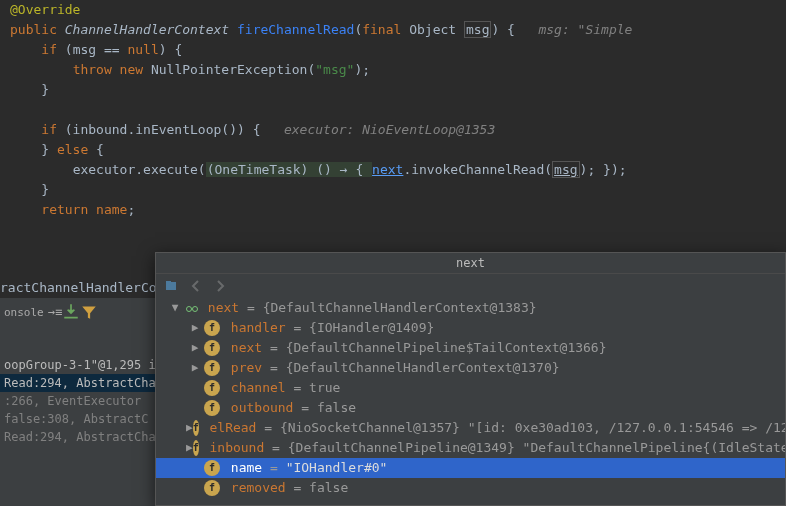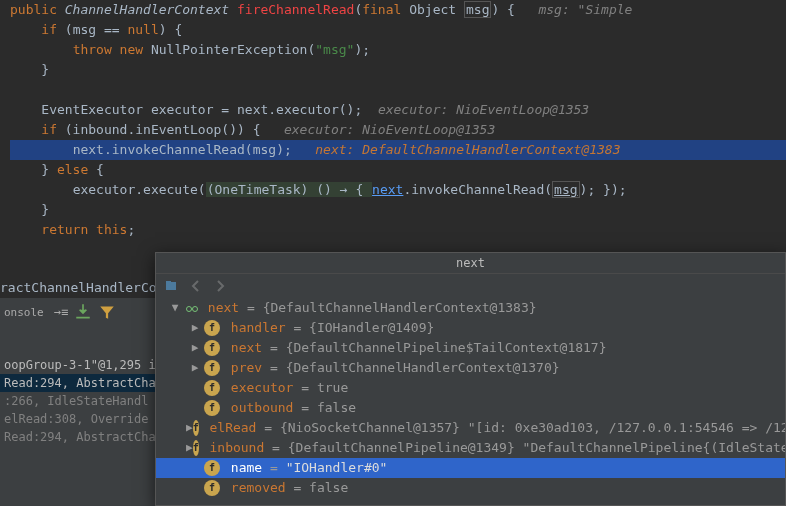--- a/index.html
+++ b/index.html
@@ -3,33 +3,33 @@
 <meta charset="utf-8">
 <style>
 * { margin:0; padding:0; box-sizing:border-box; }
 body { background:#2b2b2b; font-family:'Menlo','Consolas',monospace; font-size:13px; color:#a9b7c6; width:786px; height:506px; overflow:hidden; position:relative; }
 .editor { padding:0 0 0 10px; line-height:20px; position:relative; }
 .ln { white-space:pre; height:20px; overflow:hidden; }
 .hl { background:#214283; }
 .ann { color:#bbb529; }
 .kw { color:#cc7832; }
 .cls { color:#a9b7c6;font-style:italic; }
-.fn { color:#ef4444; }
+.fn { color:#3b82f6; }
 .par { color:#a9b7c6; }
 .str { color:#4a8a4a; }
 .comment { color:#808080; font-style:italic; }
 .null { color:#cc7832; }
 .link { text-decoration:underline; color:#589df6; }
 .boxed { border:1px solid #555; padding:0 1px; }
 .boxed2 { background:#344134; padding:0 1px; }
 .truncated { position:absolute; left:0; top:278px; color:#a9b7c6; padding-left:0; font-size:13px; line-height:20px; }
 .bottomleft { position:absolute; left:0; top:298px; width:155px; height:208px; background:#3c3f41; font-size:12px; color:#bbbbbb; overflow:hidden; }
 .bottomleft .row { padding:2px 4px; white-space:pre; }
 .bottomleft .hlrow { background:#0d293e; }
-.console-toolbar { display:flex; gap:6px; padding:4px; align-items:center; height:28px; }
+.console-toolbar { display:flex; padding:4px; align-items:center; height:28px; }
 .tb-icon { width:18px; height:18px; display:inline-block; }
 .popup { position:absolute; left:155px; top:252px; width:631px; height:254px; background:#3c3f41; border:1px solid #555; box-shadow:0 4px 16px rgba(0,0,0,0.6); }
 .popup-title { text-align:center; color:#bbb; font-size:12px; padding:3px 0; background:#3c3f41; border-bottom:1px solid #4a4a4a; }
 .popup-toolbar { display:flex; gap:8px; padding:4px 8px; height:24px; align-items:center; }
 .popup-toolbar .pt-icon { width:16px; height:16px; opacity:0.7; }
 .tree { font-size:13px; line-height:20px; overflow:hidden; }
 .tree-row { display:flex; align-items:center; height:20px; white-space:pre; }
 .tree-row.hl { background:#2f65ca; color:#fff; }
 .arrow { width:18px; text-align:center; color:#999; font-size:11px; }
 .badge { width:16px; height:16px; border-radius:50%; display:inline-flex; align-items:center; justify-content:center; font-size:10px; font-weight:bold; margin-right:3px; }
@@ -38,52 +38,51 @@
 .varname { color:#ca7732; }
 .tree-row.hl .varname { color:#fff; }
 .varval { color:#999; }
 .tree-row.hl .varval { color:#dcdcdc; }
 .eq { color:#999; }
 </style>
 </head>
 <body>
 
 <div class="editor">
+<div class="ln"><span class="ann">@Override</span></div>
 <div class="ln"><span class="kw">public </span><span class="cls">ChannelHandlerContext </span><span class="fn">fireChannelRead</span><span>(</span><span class="kw">final </span><span>Object </span><span class="boxed">msg</span><span>) {   </span><span class="comment">msg: "Simple</span></div>
 <div class="ln">    <span class="kw">if </span><span>(</span><span class="par">msg</span><span> == </span><span class="null">null</span><span>) {</span></div>
 <div class="ln">        <span class="kw">throw new </span><span>NullPointerException</span><span>(</span><span class="str">"msg"</span><span>);</span></div>
 <div class="ln">    <span>}</span></div>
 <div class="ln"> </div>
-<div class="ln">    <span>EventExecutor </span><span>executor = next.executor();  </span><span class="comment">executor: NioEventLoop@1353</span></div>
 <div class="ln">    <span class="kw">if </span><span>(inbound.inEventLoop()) {   </span><span class="comment">executor: NioEventLoop@1353</span></div>
-<div class="ln hl">        <span>next.invokeChannelRead(</span><span class="par">msg</span><span>);   </span><span class="comment" style="color:#c57633"><span>next: </span><span style="font-style:italic">DefaultChannelHandlerContext@1383</span></span></div>
 <div class="ln">    <span>} </span><span class="kw">else </span><span>{</span></div>
 <div class="ln">        <span>executor.execute(</span><span class="boxed2">(OneTimeTask) () → { </span><span class="link">next</span><span>.invokeChannelRead(</span><span class="boxed" style="text-decoration:underline">msg</span><span>); }</span><span>);</span></div>
 <div class="ln">    <span>}</span></div>
-<div class="ln">    <span class="kw">return this</span><span>;</span></div>
+<div class="ln">    <span class="kw">return name</span><span>;</span></div>
 </div>
 
 <div class="truncated">ractChannelHandlerCo</div>
 
 <div class="bottomleft">
  <div class="console-toolbar">
   <span style="font-size:11px;color:#aaa">onsole </span>
   <span style="color:#aaa;margin-left:4px">→≡</span>
   <svg class="tb-icon" viewBox="0 0 16 16">
         <path fill="#6ba65e" d="M8 1v8M5 6l3 3 3-3M2 13h12" stroke="#6ba65e" stroke-width="1.5"></path>
       </svg>
   <svg class="tb-icon" viewBox="0 0 16 16">
         <path fill="#d0a040" d="M2 3h12l-5 6v5l-2-1v-4z"></path>
       </svg>
  </div>
  <div style="height:30px"></div>
  <div class="row">oopGroup-3-1"@1,295 i</div>
  <div class="row hlrow">Read:294, AbstractCha</div>
- <div class="row" style="color:#808080">:266, IdleStateHandl</div>
- <div class="row" style="color:#808080">elRead:308, Override</div>
+ <div class="row" style="color:#808080">:266, EventExecutor</div>
+ <div class="row" style="color:#808080">false:308, AbstractC</div>
  <div class="row" style="color:#808080">Read:294, AbstractCha</div>
 </div>
 
 <div class="popup">
   <div class="popup-title">next</div>
   <div class="popup-toolbar">
     <svg class="pt-icon" viewBox="0 0 16 16">
         <rect x="2" y="4" width="10" height="8" fill="#5394c4"></rect>
         <rect x="2" y="3" width="5" height="2" fill="#5394c4"></rect>
       </svg>
@@ -94,22 +93,22 @@
         <path d="M6 3l5 5-5 5" stroke="#aaa" fill="none" stroke-width="2"></path>
       </svg>
   </div>
   <div class="tree" id="tree">
       <div class="tree-row" style="padding-left: 10px;"><span class="arrow">▼</span><span class="badge-watch"><svg width="16" height="16" viewBox="0 0 16 16">
             <circle cx="5" cy="9" r="2.5" fill="none" stroke="#76c176"></circle>
             <circle cx="11" cy="9" r="2.5" fill="none" stroke="#76c176"></circle>
             <path d="M7.5 9h1" stroke="#76c176"></path>
           </svg></span><span class="varname"> next</span><span class="eq"> = </span><span class="varval">{DefaultChannelHandlerContext@1383}</span></div>
       <div class="tree-row" style="padding-left: 30px;"><span class="arrow">▶</span><span class="badge badge-f">f</span><span class="varname"> handler</span><span class="eq"> = </span><span class="varval">{IOHandler@1409}</span></div>
-      <div class="tree-row" style="padding-left: 30px;"><span class="arrow">▶</span><span class="badge badge-f">f</span><span class="varname"> next</span><span class="eq"> = </span><span class="varval">{DefaultChannelPipeline$TailContext@1817}</span></div>
+      <div class="tree-row" style="padding-left: 30px;"><span class="arrow">▶</span><span class="badge badge-f">f</span><span class="varname"> next</span><span class="eq"> = </span><span class="varval">{DefaultChannelPipeline$TailContext@1366}</span></div>
       <div class="tree-row" style="padding-left: 30px;"><span class="arrow">▶</span><span class="badge badge-f">f</span><span class="varname"> prev</span><span class="eq"> = </span><span class="varval">{DefaultChannelHandlerContext@1370}</span></div>
-      <div class="tree-row" style="padding-left: 30px;"><span class="arrow"> </span><span class="badge badge-f">f</span><span class="varname"> executor</span><span class="eq"> = </span><span class="varval">true</span></div>
+      <div class="tree-row" style="padding-left: 30px;"><span class="arrow"> </span><span class="badge badge-f">f</span><span class="varname"> channel</span><span class="eq"> = </span><span class="varval">true</span></div>
       <div class="tree-row" style="padding-left: 30px;"><span class="arrow"> </span><span class="badge badge-f">f</span><span class="varname"> outbound</span><span class="eq"> = </span><span class="varval">false</span></div>
       <div class="tree-row" style="padding-left: 30px;"><span class="arrow">▶</span><span class="badge badge-f">f</span><span class="varname"> elRead</span><span class="eq"> = </span><span class="varval">{NioSocketChannel@1357} "[id: 0xe30ad103, /127.0.0.1:54546 =&gt; /127.0.0.1</span></div>
       <div class="tree-row" style="padding-left: 30px;"><span class="arrow">▶</span><span class="badge badge-f">f</span><span class="varname"> inbound</span><span class="eq"> = </span><span class="varval">{DefaultChannelPipeline@1349} "DefaultChannelPipeline{(IdleStateHandler#</span></div>
       <div class="tree-row hl" style="padding-left: 30px;"><span class="arrow"> </span><span class="badge badge-f">f</span><span class="varname"> name</span><span class="eq"> = </span><span class="varval">"IOHandler#0"</span></div>
       <div class="tree-row" style="padding-left: 30px;"><span class="arrow"> </span><span class="badge badge-f">f</span><span class="varname"> removed</span><span class="eq"> = </span><span class="varval">false</span></div>
     </div>
 </div>
 
 </body></html>

